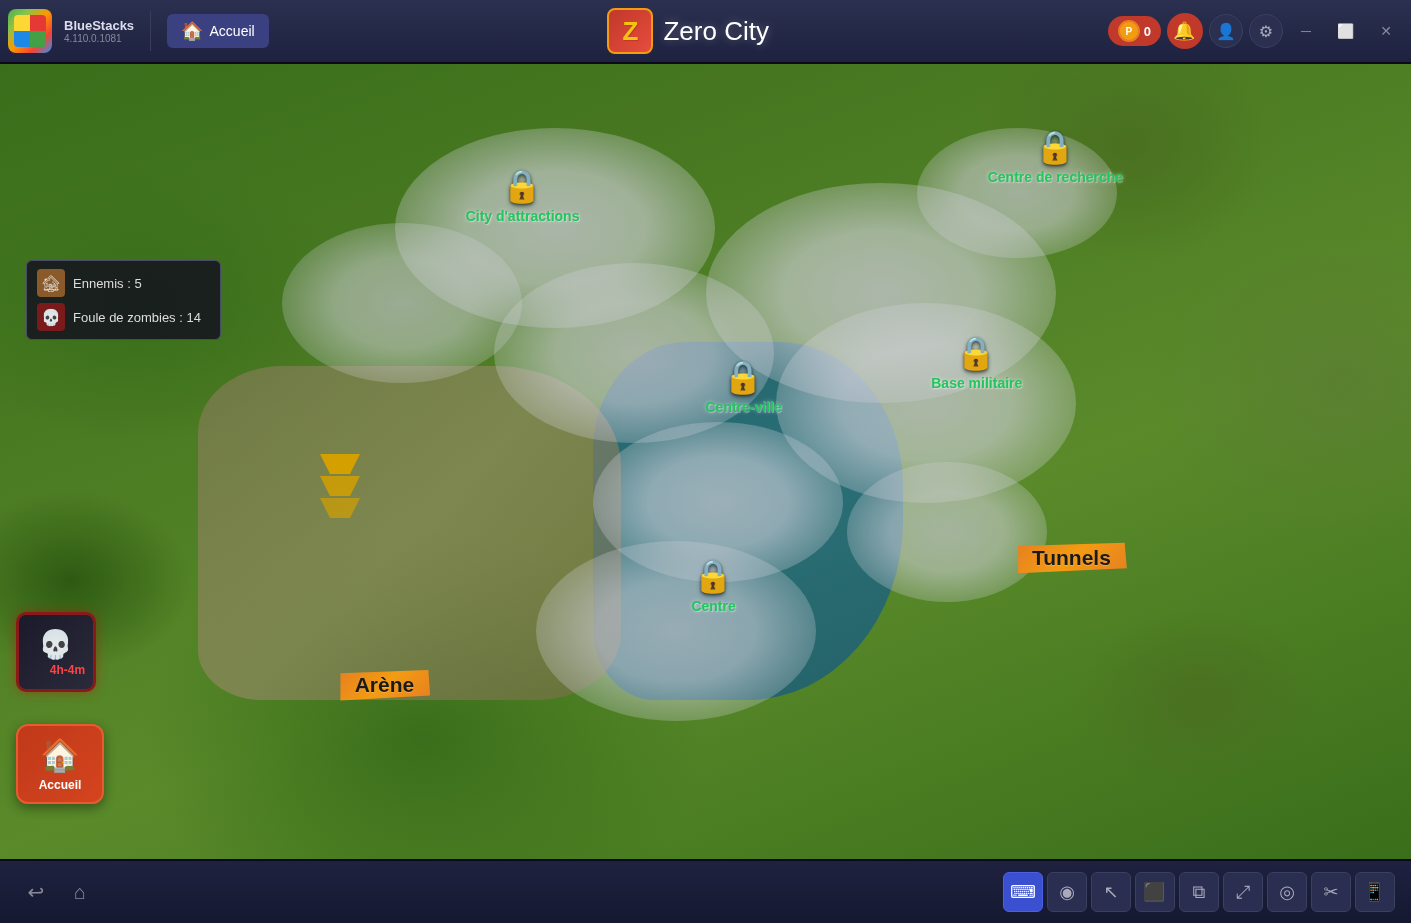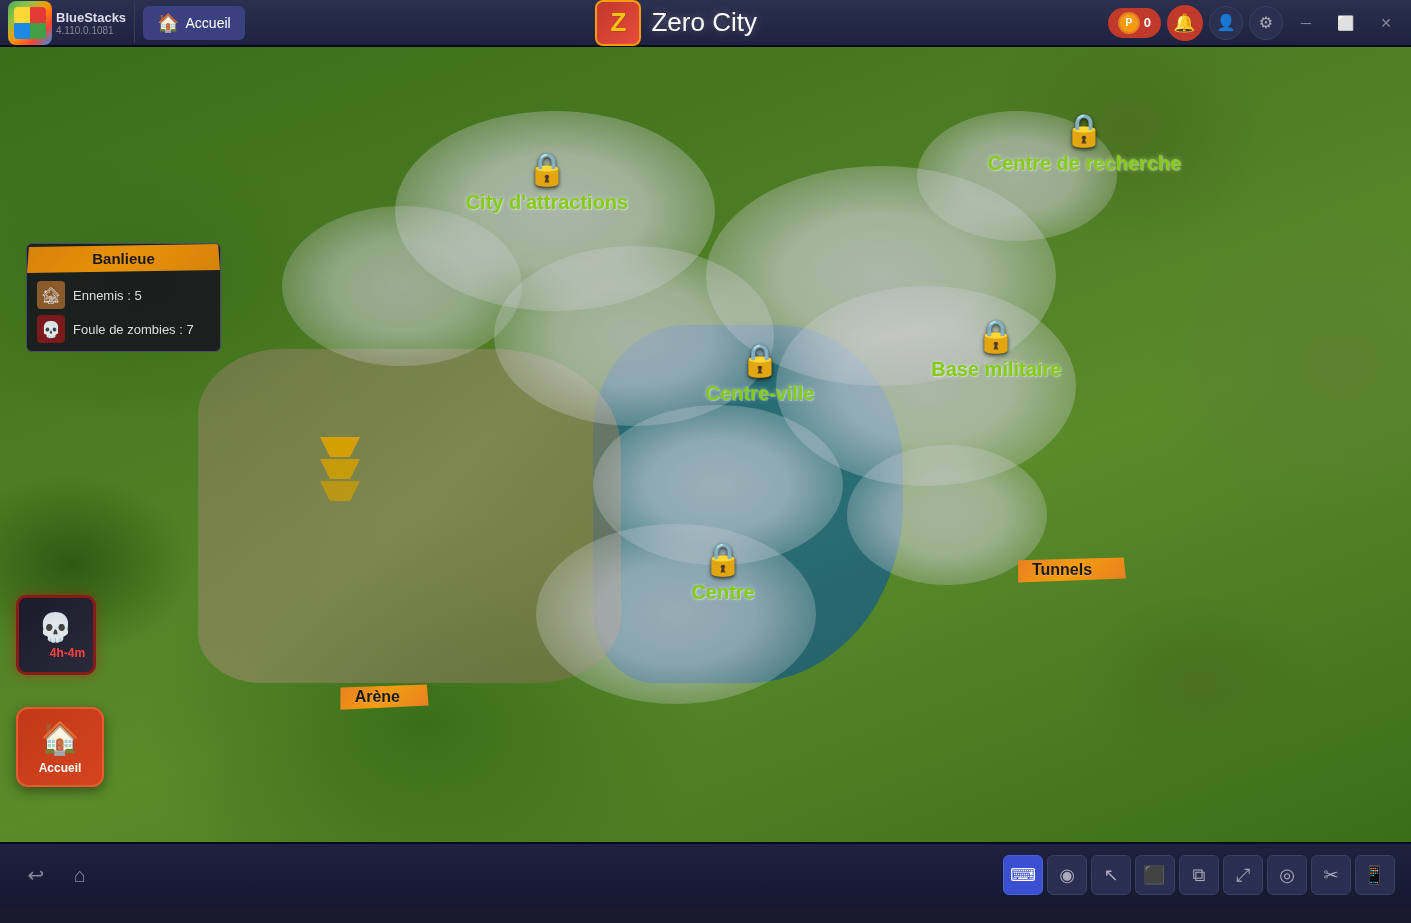--- a/index.html
+++ b/index.html
@@ -8,25 +8,25 @@
       height: 923px;
       overflow: hidden;
       font-family: 'Segoe UI', Arial, sans-serif;
       background: #1a1a2e;
     }
 
     
     .title-bar {
       display: flex;
       align-items: center;
-      height: 47px;
+      height: 64px;
       background: linear-gradient(180deg, #2c3050 0%, #1e2240 100%);
       border-bottom: 2px solid #0a0a1a;
       padding: 0 8px;
-      gap: 4px;
+      gap: 12px;
       flex-shrink: 0;
       position: relative;
       z-index: 100;
     }
     .bs-logo {
       width: 44px; height: 44px;
       border-radius: 8px;
       background: linear-gradient(135deg, #4caf50, #8bc34a, #ff9800, #f44336, #2196f3);
       display: flex; align-items: center; justify-content: center;
       font-size: 22px; font-weight: bold; color: white;
@@ -194,39 +194,38 @@
       gap: 3px;
       cursor: pointer;
     }
     .location-label .lock-icon {
       font-size: 32px;
       color: #1a1a2a;
       text-shadow: 0 1px 3px rgba(0,0,0,0.5);
       filter: drop-shadow(0 2px 2px rgba(0,0,0,0.4));
     }
     .location-label .loc-name {
-      font-size: 20px; font-weight: 700;
-      color: #84cc16;
+      font-size: 14px; font-weight: 700;
+      color: #22c55e;
       text-shadow: 1px 1px 0 rgba(255,255,255,0.3), 0 0 4px rgba(255,255,255,0.5);
     }
 
     
     .brush-label {
       position: absolute;
       background: linear-gradient(135deg, #e67e22 0%, #f39c12 50%, #e67e22 100%);
       color: #1a1a1a;
-      font-size: 16px; font-weight: 700;
+      font-size: 21px; font-weight: 700;
       padding: 5px 16px;
       border-radius: 3px;
-      text-align: left;
+      text-align: center;
       cursor: pointer;
       clip-path: polygon(2% 15%, 98% 5%, 100% 80%, 2% 95%);
       text-shadow: 0 1px 0 rgba(255,255,255,0.2);
       box-shadow: 0 2px 6px rgba(0,0,0,0.4);
-      margin-top: 32px;
     }
 
     
     .banlieue-popup {
       position: absolute;
       left: 26px; top: 196px;
       width: 195px;
       background: rgba(20, 20, 30, 0.88);
       border: 1px solid #4a4a6a;
       border-radius: 6px;
@@ -439,31 +438,28 @@
       <span>Arène</span>
     </div>
 
     <div class="rank-chevrons">
       <div class="chevron"></div>
       <div class="chevron"></div>
       <div class="chevron"></div>
     </div>
 
     <div class="banlieue-popup">
-      <div class="banlieue-header">
-        <span>Banlieue</span>
-      </div>
       <div class="banlieue-body">
         <div class="banlieue-row">
           <div class="banlieue-icon garage">🏚</div>
           <span>Ennemis : 5</span>
         </div>
         <div class="banlieue-row">
           <div class="banlieue-icon zombie">💀</div>
-          <span>Foule de zombies : 7</span>
+          <span>Foule de zombies : 14</span>
         </div>
       </div>
     </div>
 
     <div class="timer-badge">
       <div class="timer-skull">💀</div>
       <span class="timer-text">4h-4m</span>
     </div>
 
     <div class="home-btn">

